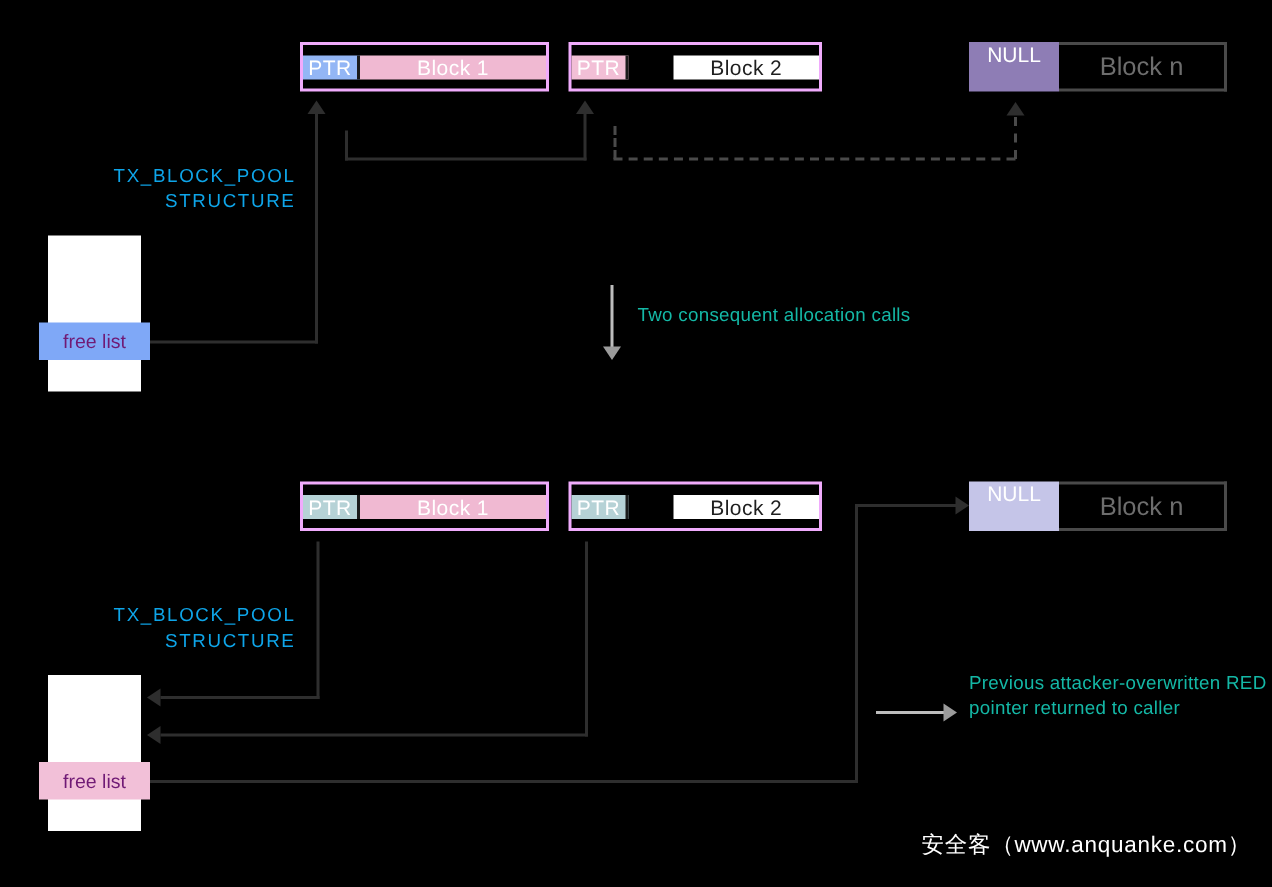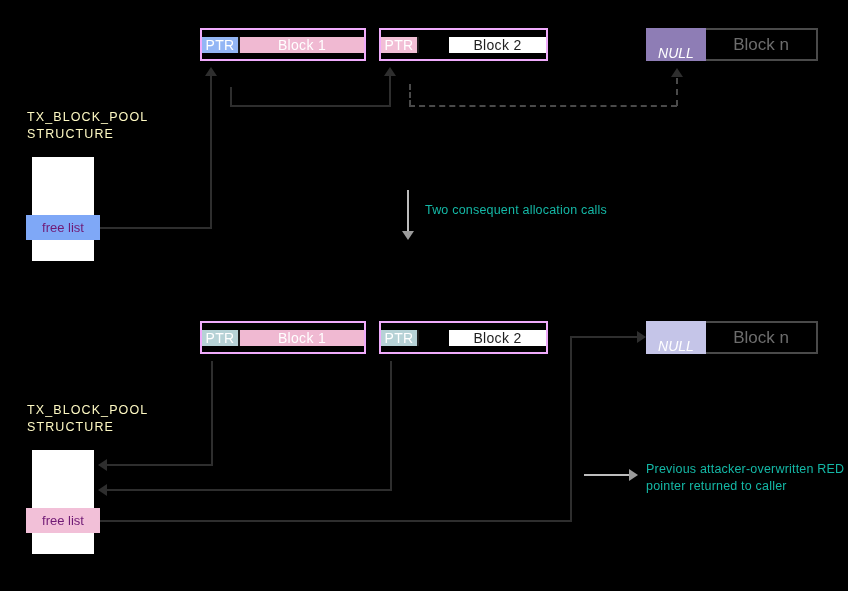--- a/index.html
+++ b/index.html
@@ -38,44 +38,44 @@
   .cell-ptr { font-size: 14px; }
 
   
   .blockn-row {
     position: absolute;
     display: flex;
     align-items: stretch;
     box-sizing: border-box;
   }
   .blockn-null {
-    display: flex; align-items: flex-end; justify-content: center;
+    display: flex; align-items: flex-start; justify-content: center;
     box-sizing: border-box;
     font-size: 14px;
     color: #ffffff;
-    font-style: italic;
   }
   .blockn-body {
     display: flex; align-items: center; justify-content: center;
     box-sizing: border-box;
     background: #000000;
     border: 2px solid #4a4a4a;
     border-left: none;
     color: #6d6d6d;
     font-size: 17px;
   }
 
   
   .pool-label {
     position: absolute;
-    color: #fef9c3;
+    color: #0ea5e9;
     font-size: 12.5px;
     line-height: 17px;
     letter-spacing: 1.1px;
     white-space: pre-line;
+    text-align: right;
   }
   .pool-box {
     position: absolute;
     background: #ffffff;
     box-sizing: border-box;
   }
   .freelist {
     position: absolute;
     display: flex;
     align-items: center;
@@ -234,17 +234,18 @@
     <div class="blockn-null" style="width:60px; background:#c5c5e8;">
       <span>NULL</span>
     </div>
     <div class="blockn-body" style="flex:1;">
       <span>Block n</span>
     </div>
   </div>
 
   <div class="ln ln-h ln-light" style="left:584px; top:474px; width:46px; background:#bdbdbd;"></div>
   <div class="arr arr-right-light" style="left:629px; top:469px;"></div>
-  <div class="annot" style="left:646px; top:461px; width:200px;">Previous attacker-overwritten RED
+  <div class="annot" style="left:646px; top:447px; width:200px;">Previous attacker-overwritten RED
 pointer returned to caller</div>
 
+  <div class="watermark" style="right:14px; bottom:18px;">安全客（www.anquanke.com）</div>
 
 </div>
 
 </body></html>

